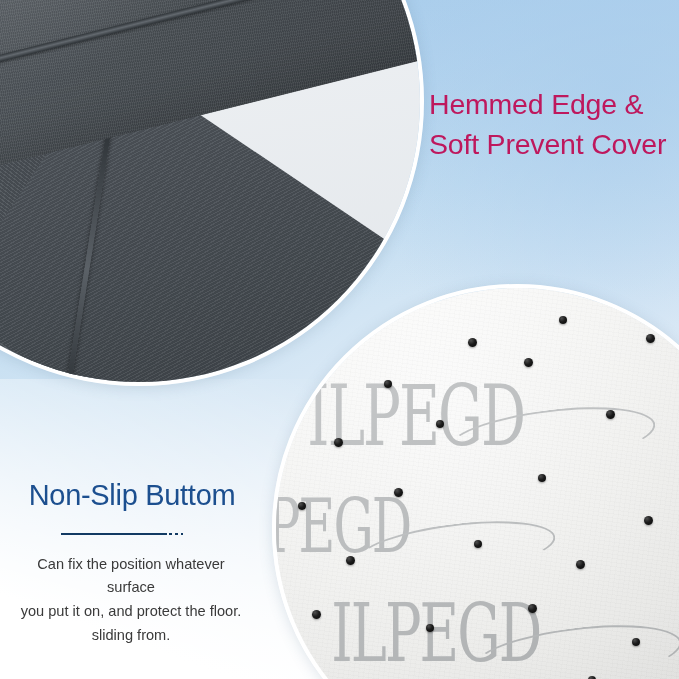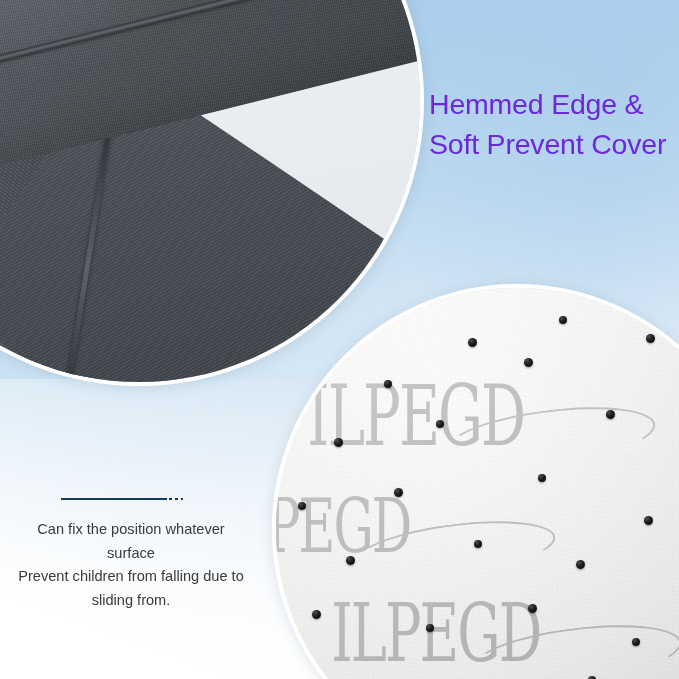--- a/index.html
+++ b/index.html
@@ -186,21 +186,21 @@
     border-radius:50%;
     border-left-color:transparent;
     border-bottom-color:transparent;
   }
 
   
   .headline {
     position:absolute;
     left:429px; top:84px;
     width:250px;
-    color:#6d28d9;
+    color:#be185d;
     font-size:28.5px;
     line-height:1.42;
     font-weight:400;
     letter-spacing:-0.2px;
   }
   .headline .l2 { display:block; }
 
   .panel-left {
     position:absolute;
     left:0px; top:478px;
@@ -300,22 +300,23 @@
         <div class="dot" style="left: 36px; top: 322px; width: 9px; height: 9px;"></div>
         <div class="dot" style="left: 150px; top: 336px; width: 8px; height: 8px;"></div>
         <div class="dot" style="left: 252px; top: 316px; width: 9px; height: 9px;"></div>
         <div class="dot" style="left: 356px; top: 350px; width: 8px; height: 8px;"></div>
         <div class="dot" style="left: 312px; top: 388px; width: 8px; height: 8px;"></div>
       </div>
   </div>
 </div>
 
 <div class="panel-left">
+  <div class="panel-title">Non-Slip Buttom</div>
   <div class="divider-wrap">
     <div class="divider-line"></div>
     <div class="divider-dots"></div>
   </div>
   <div class="panel-body">
     <div>Can fix the position whatever surface</div>
-    <div>Prevent children from falling due to</div>
+    <div>you put it on, and protect the floor.</div>
     <div>sliding from.</div>
   </div>
 </div>
 
 </body></html>

